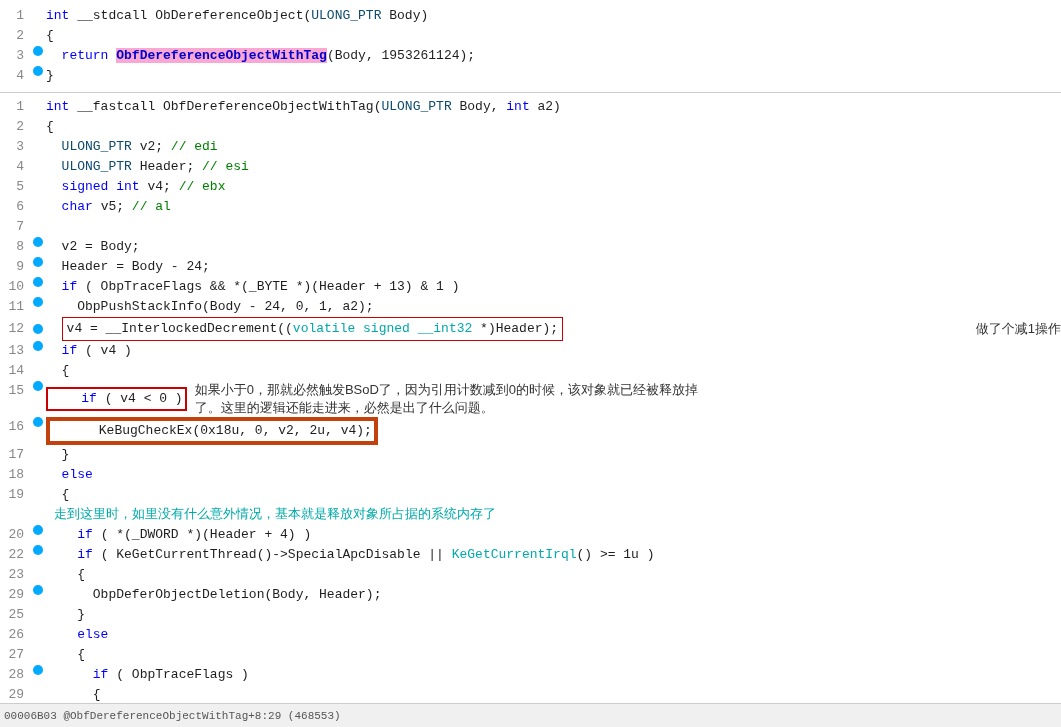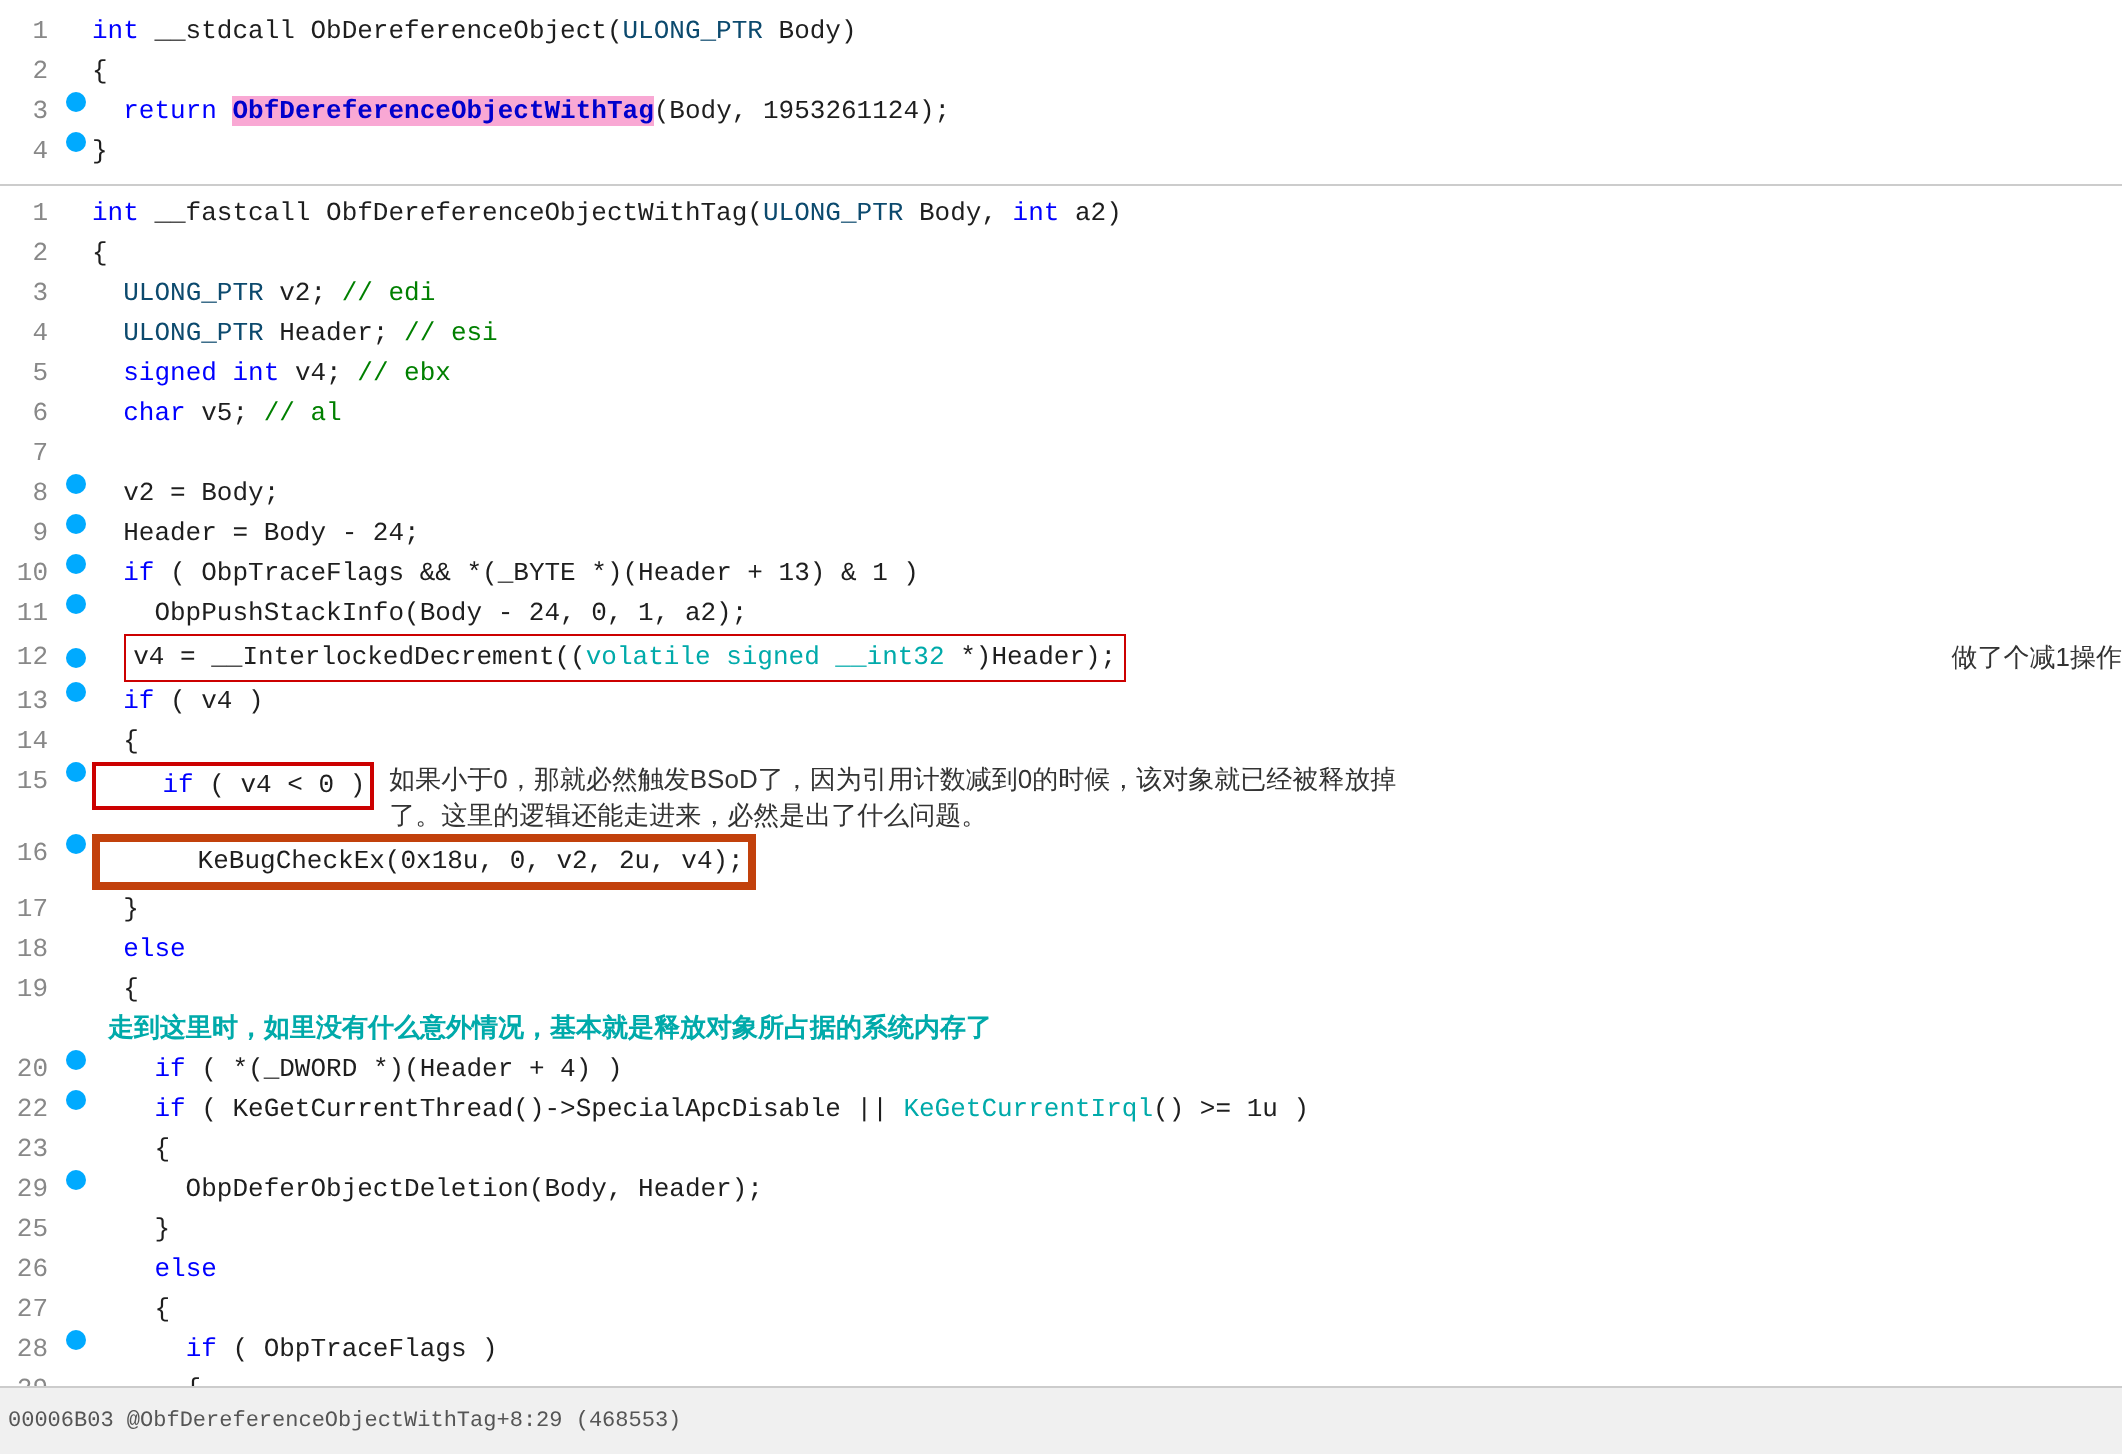--- a/index.html
+++ b/index.html
@@ -76,21 +76,21 @@
     
     .bottom-section {
       background: #ffffff;
       padding: 4px 0 0 0;
     }
     .status-bar {
       position: absolute;
       bottom: 0;
       left: 0;
       right: 0;
-      height: 34px;
+      height: 24px;
       background: #f0f0f0;
       border-top: 1px solid #cccccc;
       display: flex;
       align-items: center;
       padding: 0 4px;
       text-align: right;
     }
     .status-text {
       font-size: 11px;
       color: #555555;
@@ -236,21 +236,21 @@
       <span class="line-num">14</span>
       <span class="bullet"></span>
       <span class="code-text">  {</span>
     </div>
 
     <div class="code-line" style="display:flex;align-items:flex-start;">
       <span class="line-num">15</span>
       <span class="bullet">
           <span class="bullet-dot"></span>
         </span>
-      <span class="code-text" style="display:inline-flex;align-items:flex-start;flex-wrap:nowrap;">
+      <span class="code-text" style="display:inline-flex;align-items:center;flex-wrap:nowrap;">
         <span style="border:2px solid #cc0000;padding:0 2px;display:inline-block;white-space:pre;">    <span class="kw">if</span> ( v4 &lt; 0 )</span>
         <span class="chinese-comment" style="margin-left:8px;max-width:520px;white-space:normal;line-height:1.4;">如果小于0，那就必然触发BSoD了，因为引用计数减到0的时候，该对象就已经被释放掉了。这里的逻辑还能走进来，必然是出了什么问题。</span>
       </span>
     </div>
 
     <div class="code-line">
       <span class="line-num">16</span>
       <span class="bullet">
           <span class="bullet-dot"></span>
         </span>
@@ -268,21 +268,21 @@
       <span class="bullet"></span>
       <span class="code-text">  <span class="kw">else</span></span>
     </div>
 
     <div class="code-line">
       <span class="line-num">19</span>
       <span class="bullet"></span>
       <span class="code-text">  {</span>
     </div>
 
-    <div class="code-line" style="padding-left: 46px; font-weight: bold;">
+    <div class="code-line" style="padding-left: 46px;">
       <span class="chinese-comment" style="color:#00aaaa;font-family:Arial,sans-serif;font-size:13px;">走到这里时，如里没有什么意外情况，基本就是释放对象所占据的系统内存了</span>
     </div>
 
     <div class="code-line">
       <span class="line-num">20</span>
       <span class="bullet">
           <span class="bullet-dot"></span>
         </span>
       <span class="code-text">    <span class="kw">if</span> ( *(_DWORD *)(Header + 4) )</span>
     </div>

